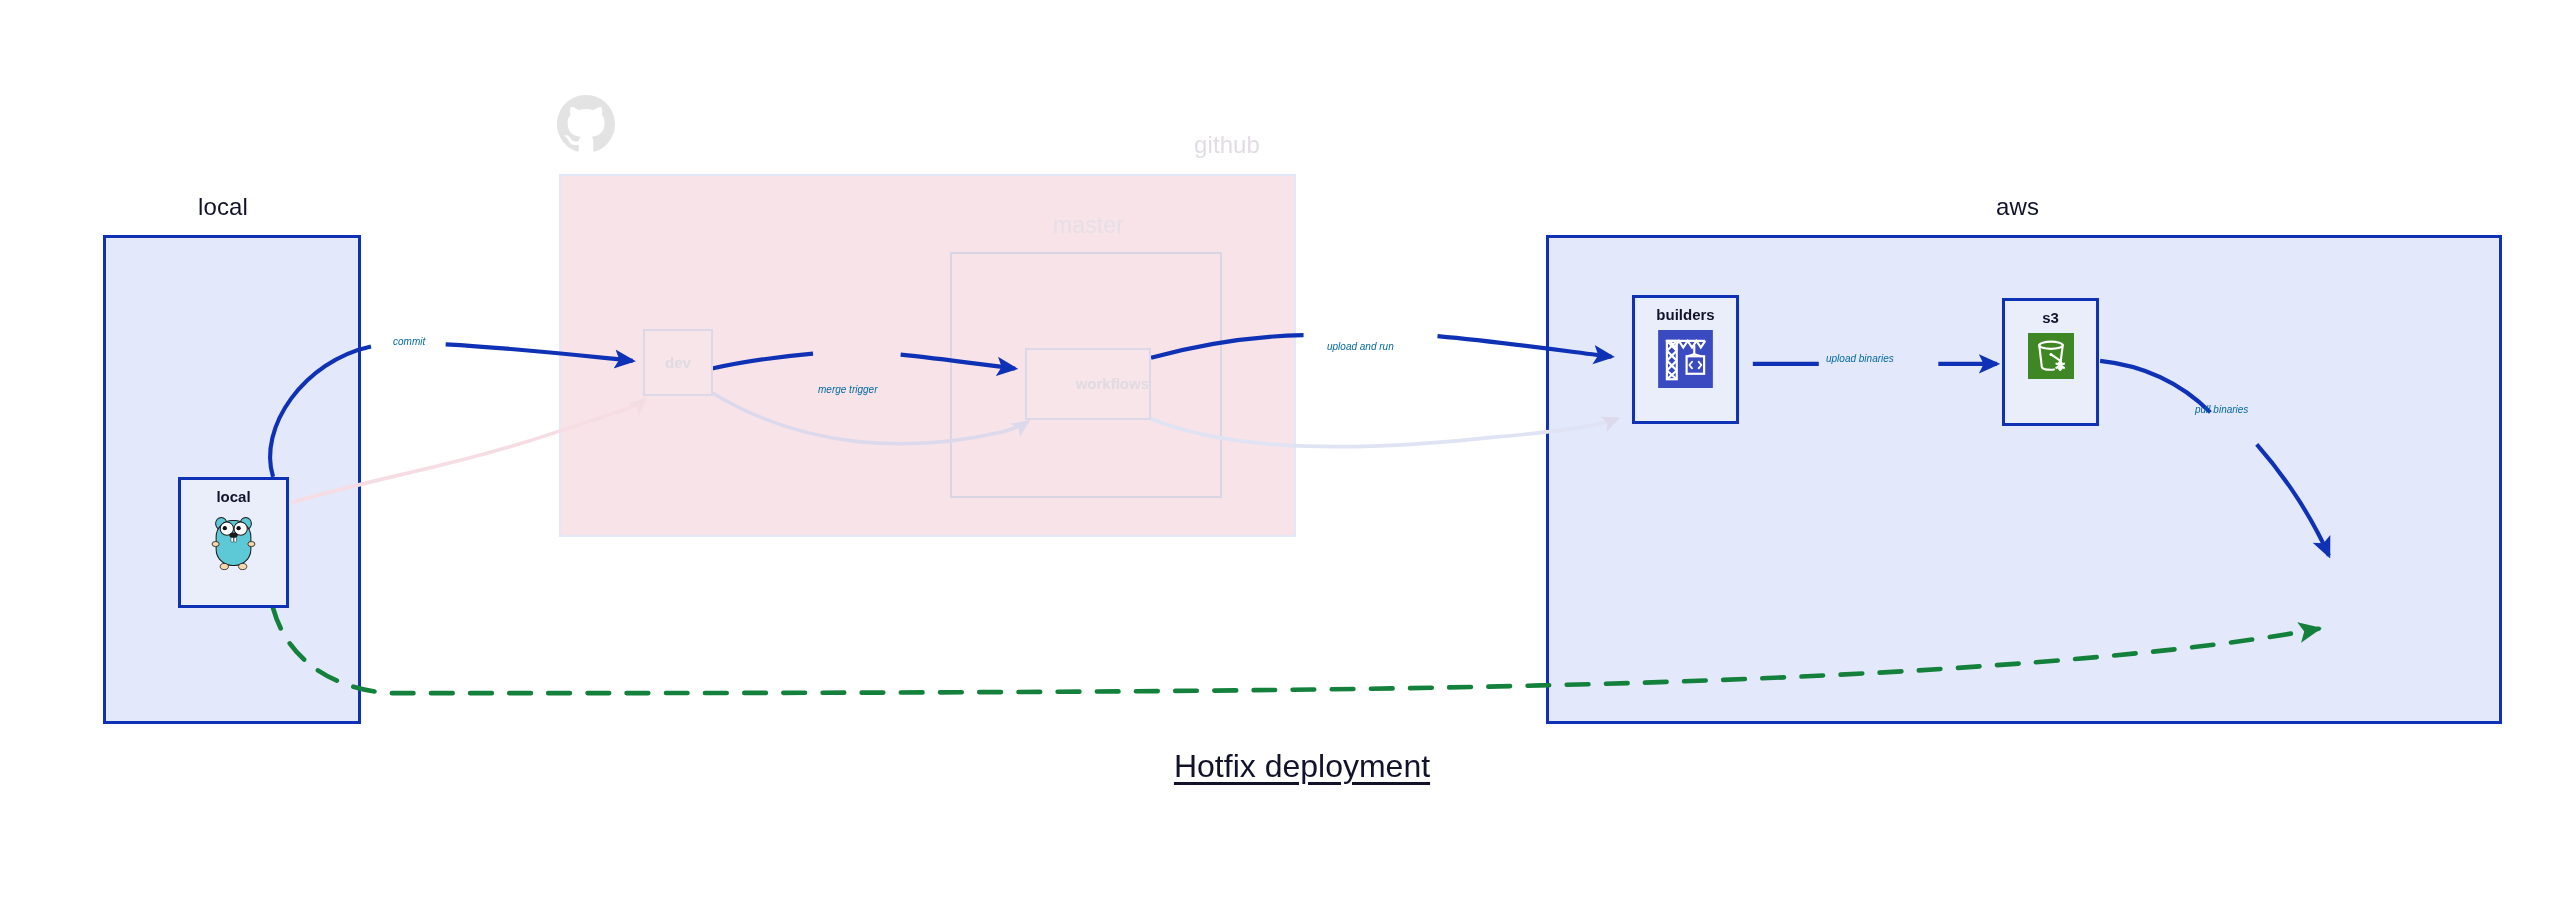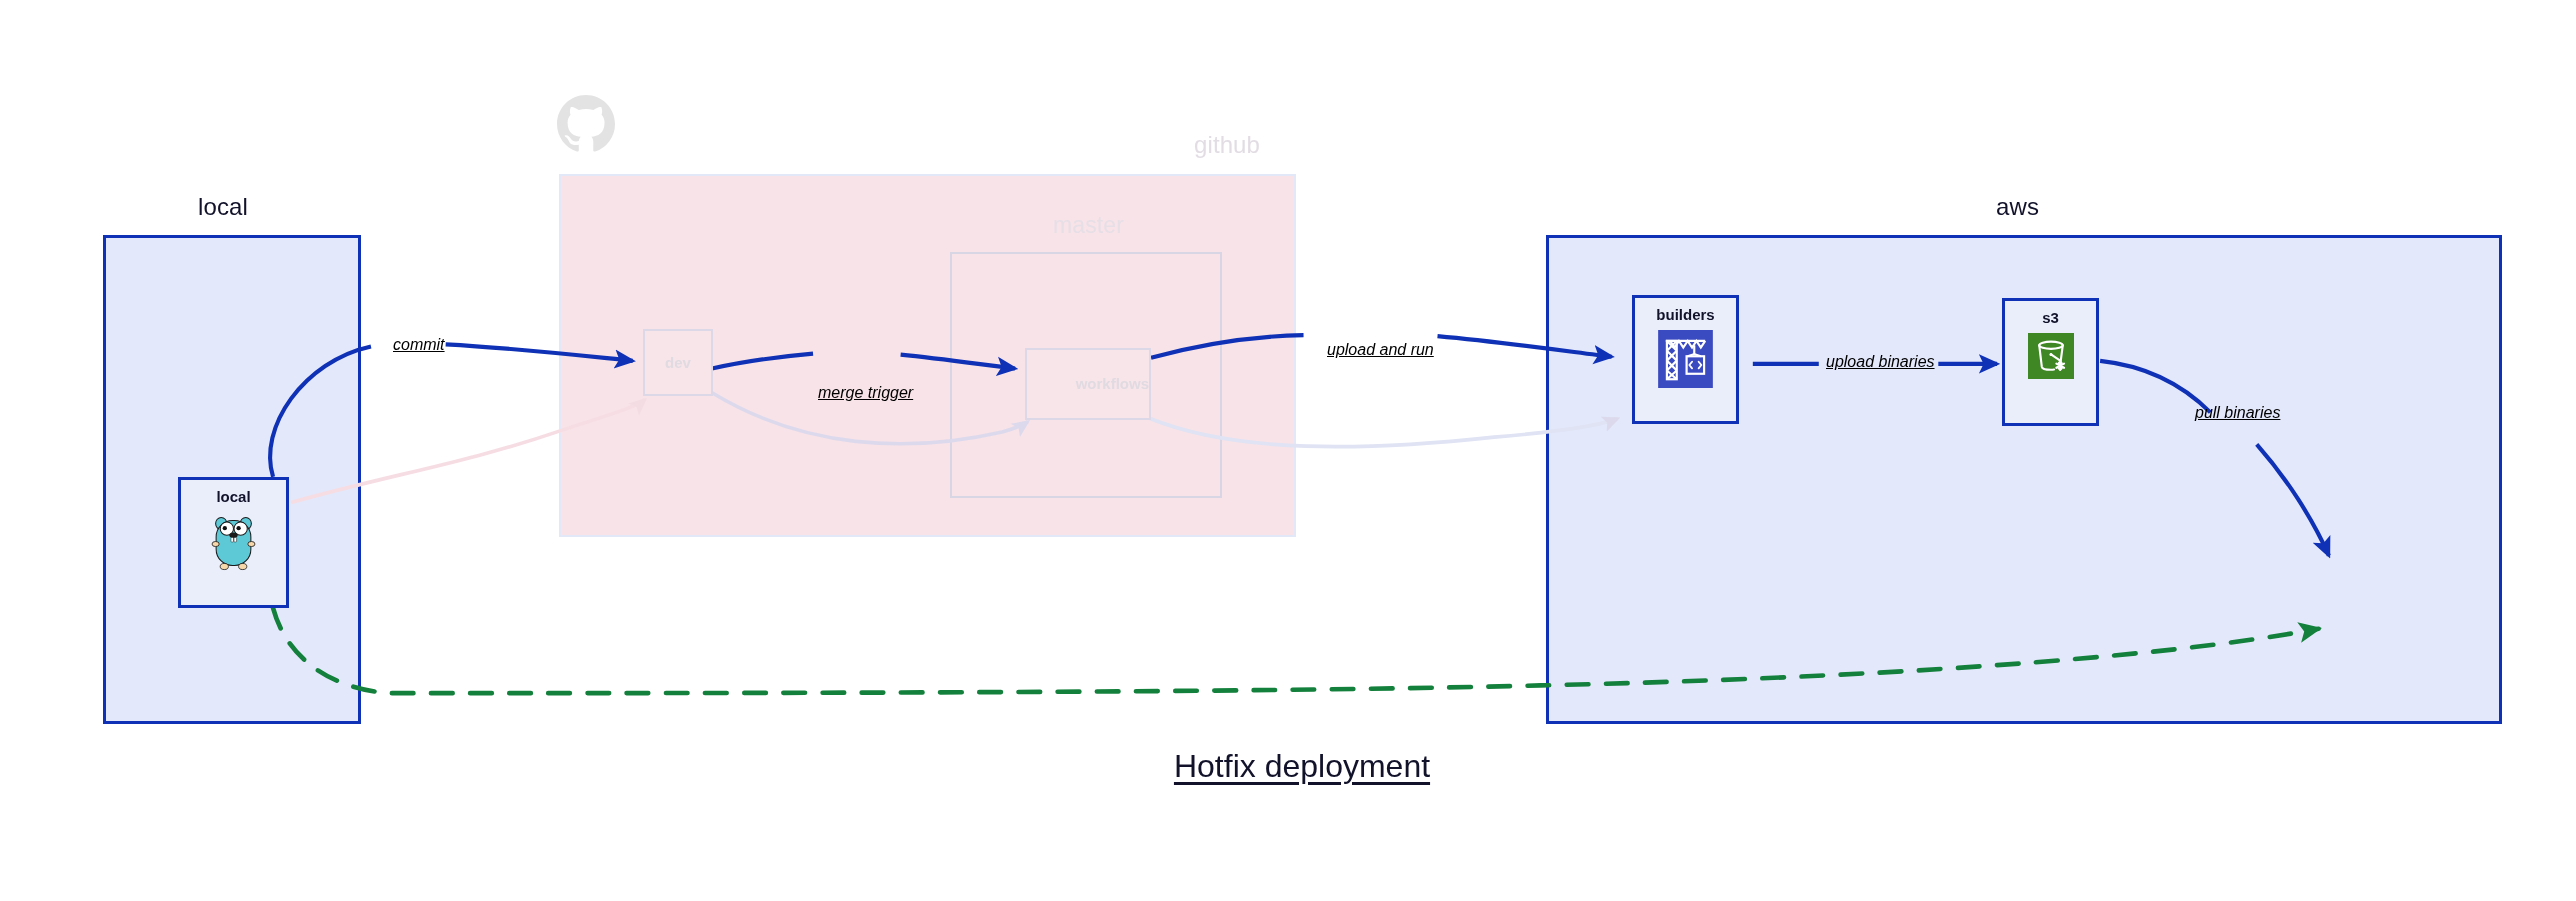--- a/index.html
+++ b/index.html
@@ -93,25 +93,24 @@
   }
   .node.ghost .node-label {
     color: #e0dae1;
   }
 
   
   .edge-label {
     position: absolute;
     font-family: "Liberation Sans", sans-serif;
     font-style: italic;
-    font-size: 16px;
-    color: #000000;
+    font-size: 10px;
+    color: #0369a1;
     white-space: nowrap;
     background: transparent;
-    text-decoration: underline;
   }
 
   
   .diagram-title {
     position: absolute;
     left: 0;
     width: 2604px;
     text-align: center;
     font-family: "Liberation Sans", sans-serif;
     font-size: 32px;

